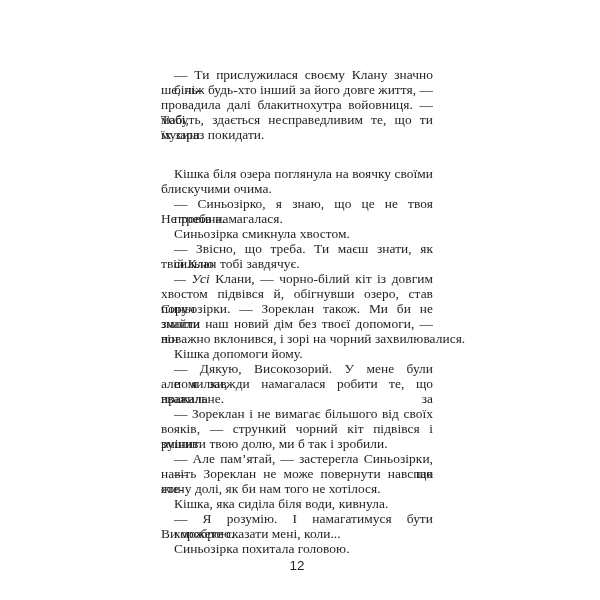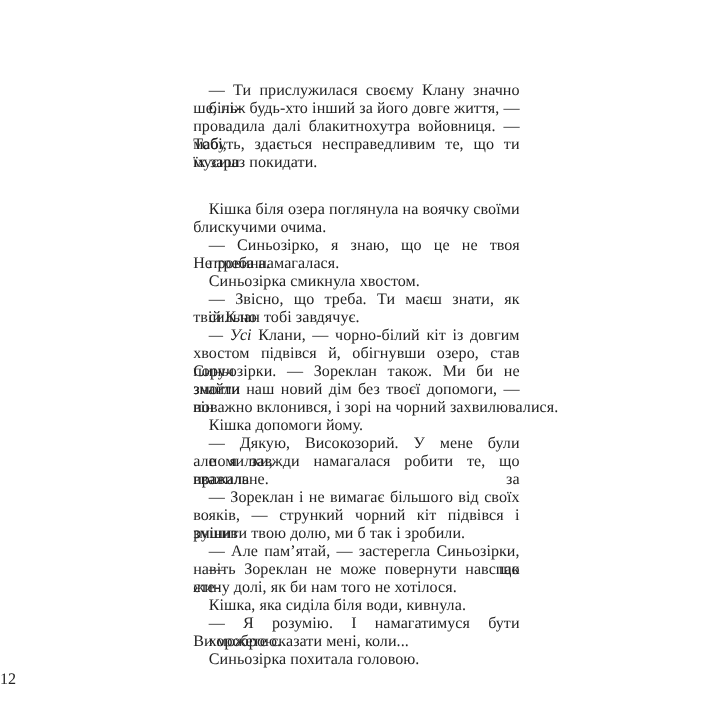--- a/index.html
+++ b/index.html
@@ -44,22 +44,22 @@
       padding-left: 13px;
     }
     .it {
       font-style: italic;
     }
     .page-number {
       position: absolute;
       left: 0;
       width: 594px;
       top: 558px;
-      text-align: left;
-      font-family: Liberation Serif, serif;
+      text-align: center;
+      font-family: Liberation Sans, sans-serif;
       font-size: 13.4px;
       color: #232323;
     }
   </style>
 </head>
 <body>
 
 <div class="page">
   <div class="text-block" id="text-block">
     <span class="line indent" style="white-space: normal;"><span>— Ти прислужилася своєму Клану значно біль-</span></span>

